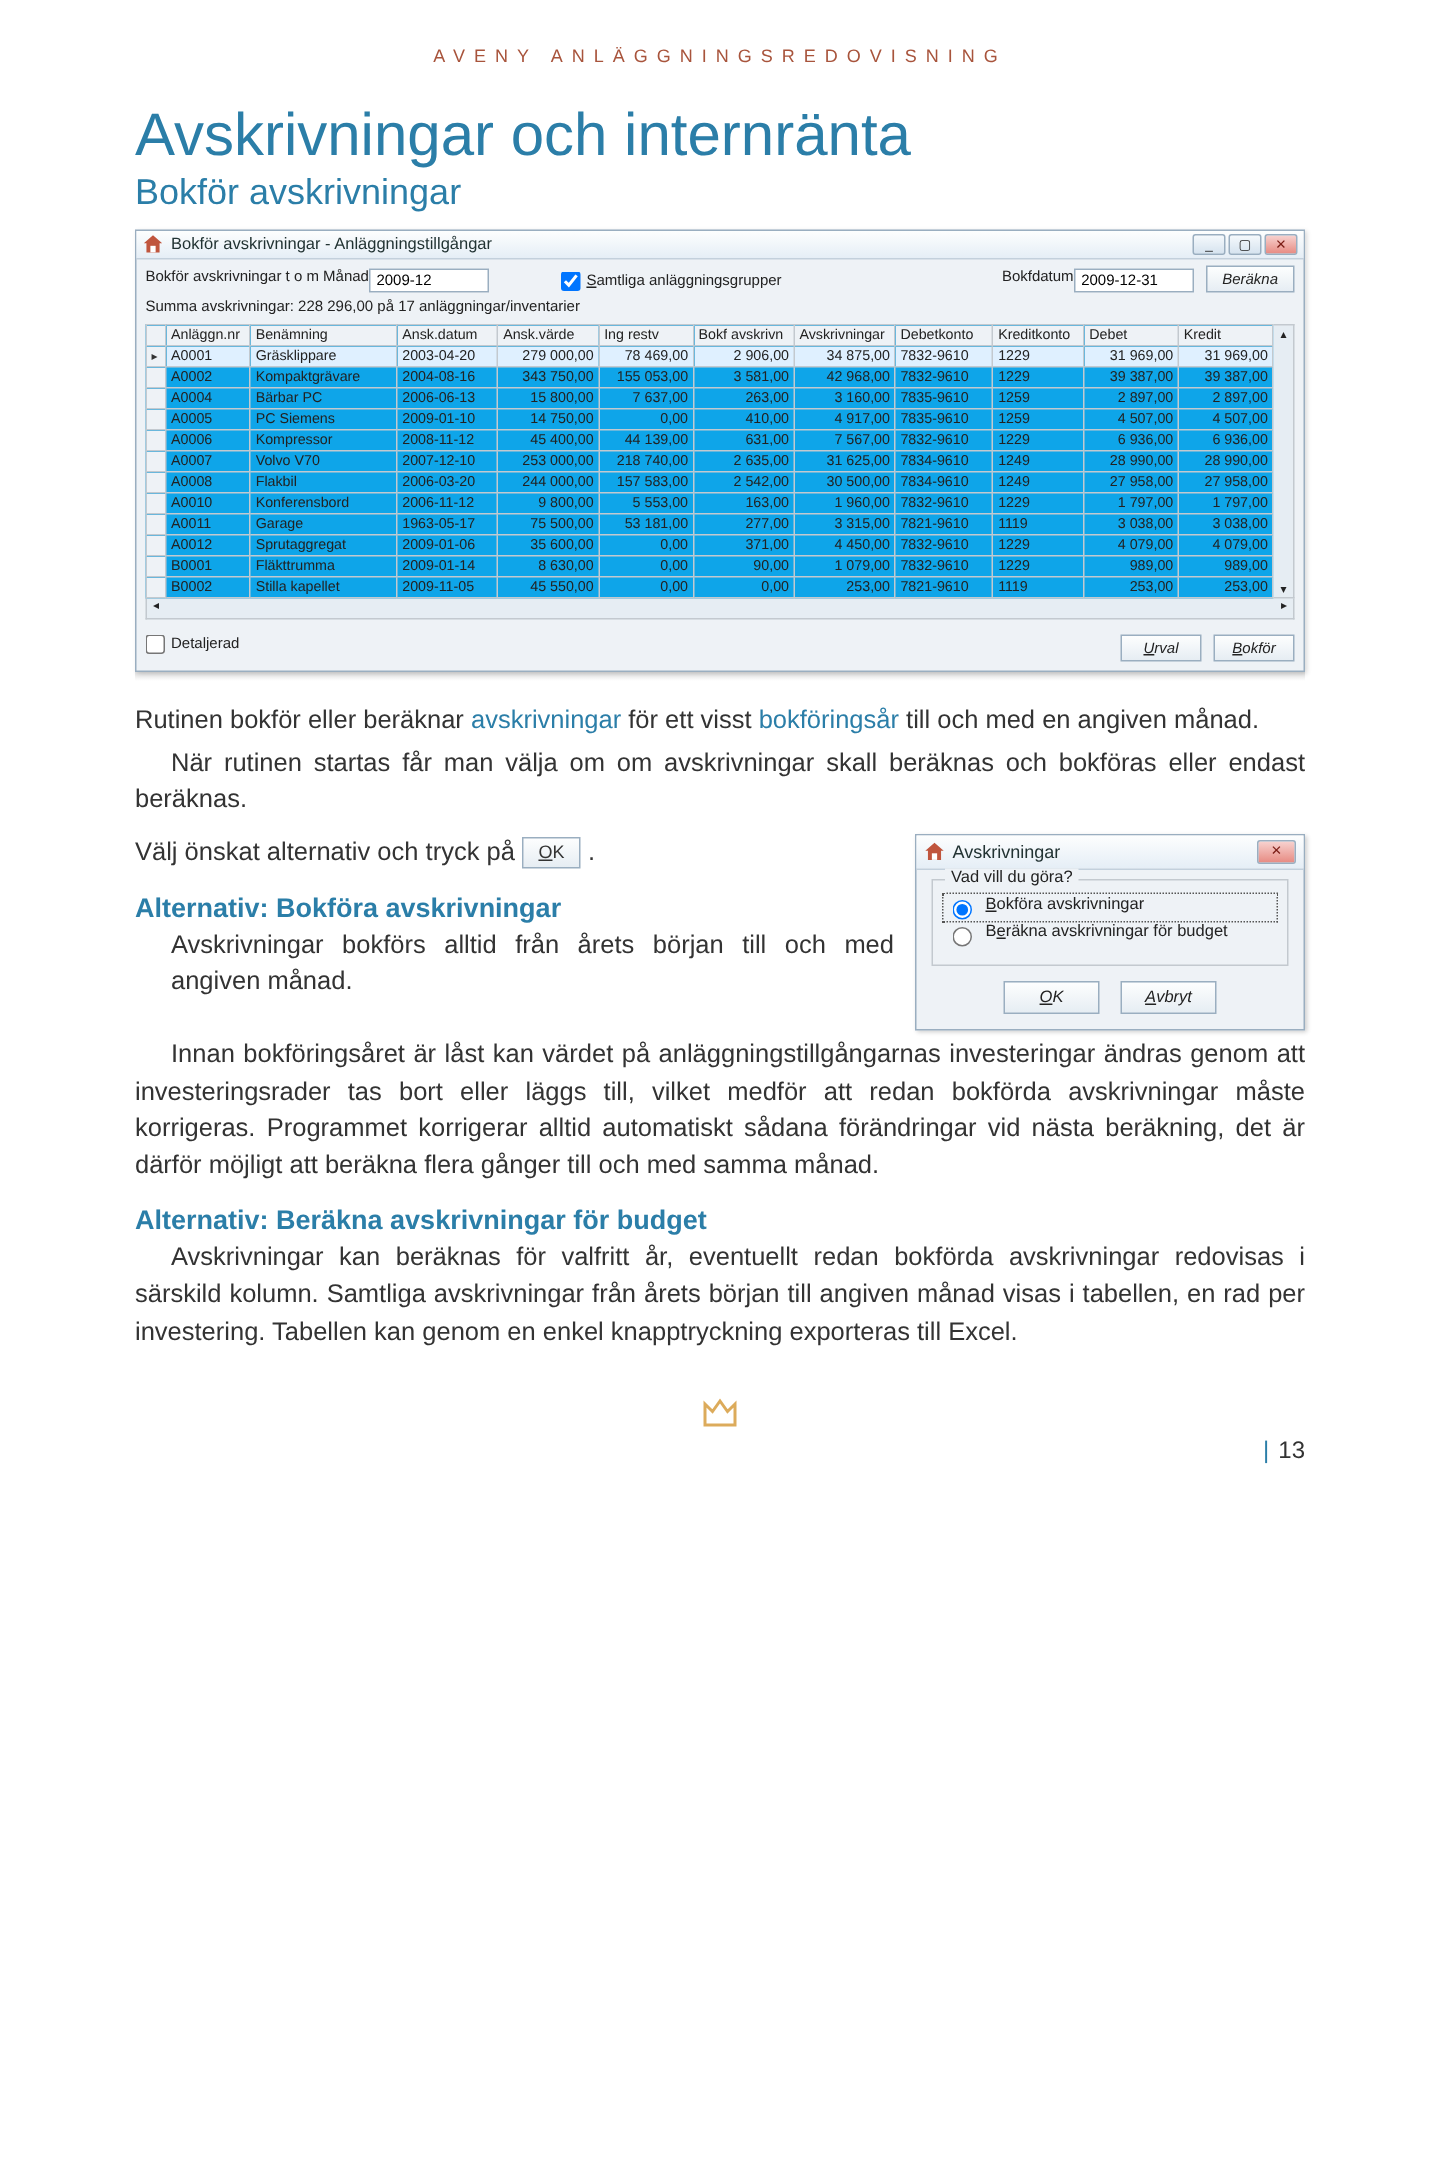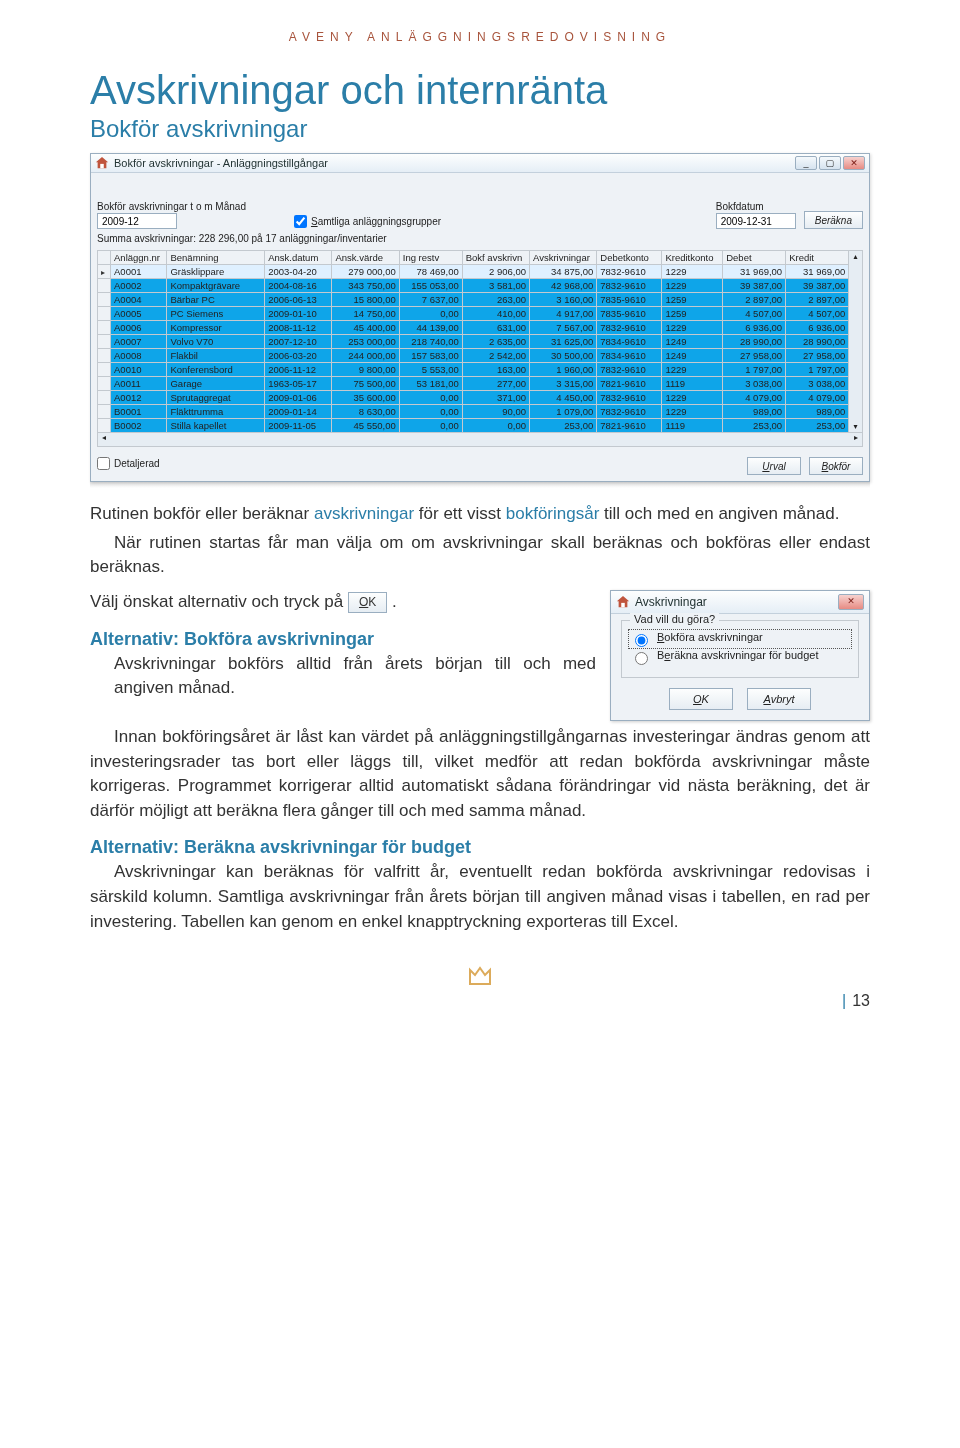--- a/index.html
+++ b/index.html
@@ -69,21 +69,21 @@
   }
   .winbtn.close { background: linear-gradient(#f7d2cf,#e78b83); color:#7a1b14; }
 
   .toolbar {
     display: flex;
     align-items: flex-end;
     padding: 4px 6px 2px 6px;
     gap: 8px;
     font-size: 10px;
   }
-  .field { display: flex; flex-direction: column; margin-top: 24px; }
+  .field { display: flex; flex-direction: row; }
   .field-label { font-size: 10px; color: #222; margin-bottom: 1px; }
   .txtinp {
     border: 1px solid #9aaec0;
     background: #fff;
     padding: 1px 4px;
     font-size: 10px;
     height: 16px;
   }
   .chk {
     display: flex; align-items: center; gap: 4px;

